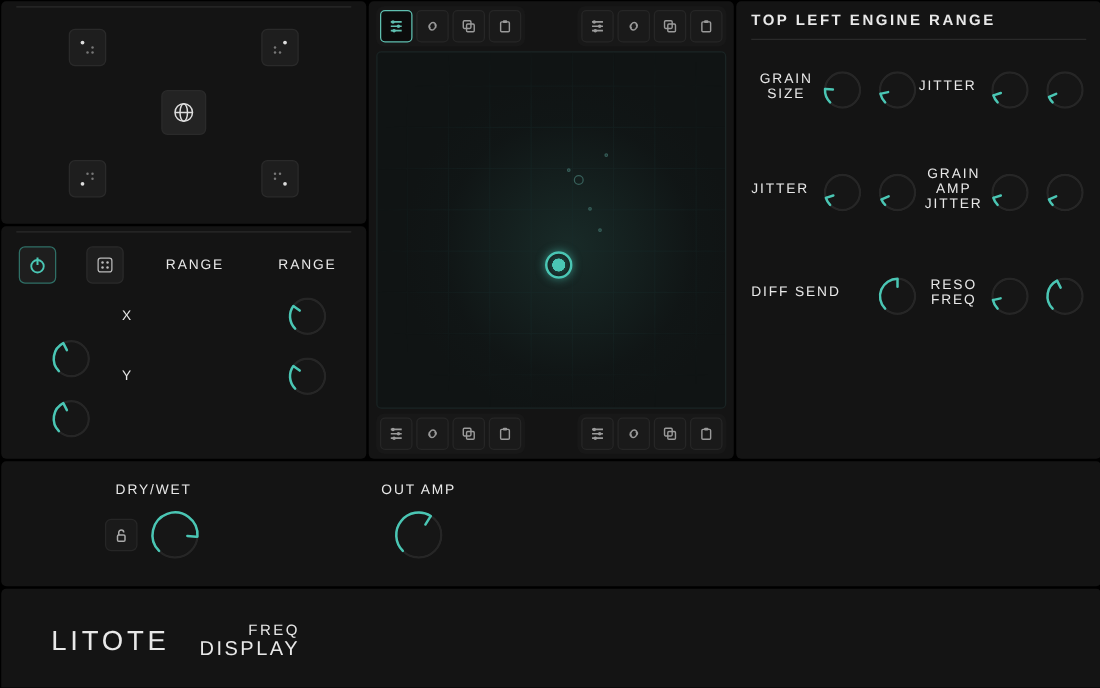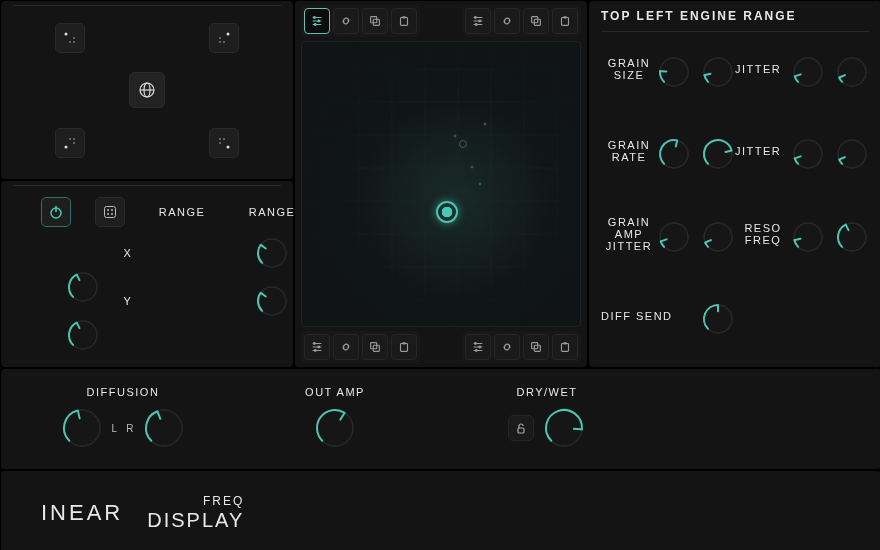--- a/index.html
+++ b/index.html
@@ -60,21 +60,21 @@
   .dotsvg { width: 14px; height: 14px; }
 
   
   #trajectory .row {
     display: grid;
     grid-template-columns: 54px 54px 90px 90px;
     align-items: center;
     justify-items: center;
     height: 48px;
   }
-  #trajectory .body { flex: 1; padding: 2px 2px 2px; margin-left: 26px; }
+  #trajectory .body { flex: 1; padding: 2px 2px 2px; }
   .label { font-size: 11px; letter-spacing: 1.5px; text-align: center; }
 
   
   .knob {
     width: 34px; height: 34px;
     position: relative;
     cursor: pointer;
   }
   .knob svg { width: 100%; height: 100%; display: block; }
   .knob-lg { width: 44px; height: 44px; }
@@ -178,21 +178,21 @@
     border-radius: 5px; display: flex; align-items: center; justify-content: center;
     cursor: pointer; color: #ccc;
   }
   .preset-name {
     min-width: 240px; height: 28px; line-height: 28px;
     background: #1e1e1e; border: 1px solid #2a2a2a; border-radius: 5px;
     text-align: center; font-size: 11px; letter-spacing: 1px;
     cursor: pointer;
   }
   .brand { text-align: right; font-size: 12px; letter-spacing: 2px; line-height: 1.1; font-weight: 300; }
-  .brand .d { font-size: 20px; font-weight: 400; }
+  .brand .d { font-size: 16px; font-weight: 400; }
 
   
   .lockbtn {
     width: 26px; height: 26px; border-radius: 5px;
     background: #1a1a1a; border: 1px solid #262626;
     display: inline-flex; align-items: center; justify-content: center;
     color: #9a9a9a; cursor: pointer;
   }
 </style>
 </head>
@@ -413,41 +413,20 @@
               <svg viewBox="0 0 34 34">
     <circle cx="17" cy="17" r="14" fill="#161616" stroke="#0a0a0a" stroke-width="2"></circle>
     <circle cx="17" cy="17" r="14" fill="none" stroke="#262626" stroke-width="2"></circle>
     <path d="M 7.100505063388336 26.899494936611667 A 14 14 0 0 1 4.151435240424265 22.560070468886927" fill="none" stroke="#4ac6b4" stroke-width="2" stroke-linecap="round"></path>
     <line x1="9.933289382233344" y1="20.05803875788781" x2="4.793863478403052" y2="22.282066945442583" stroke="#4ac6b4" stroke-width="2" stroke-linecap="round"></line>
   </svg>
             </div>
           </div>
         </div>
         <div class="param">
-          <div class="label">GRAIN RATE</div>
-          <div class="knobs">
-            <div class="knob">
-              <svg viewBox="0 0 34 34">
-    <circle cx="17" cy="17" r="14" fill="#161616" stroke="#0a0a0a" stroke-width="2"></circle>
-    <circle cx="17" cy="17" r="14" fill="none" stroke="#262626" stroke-width="2"></circle>
-    <path d="M 7.100505063388336 26.899494936611667 A 14 14 0 0 1 20.268235093982668 3.386821114432525" fill="none" stroke="#4ac6b4" stroke-width="2" stroke-linecap="round"></path>
-    <line x1="18.797529301690467" y1="9.512751612937889" x2="20.104823339283534" y2="4.067480058710899" stroke="#4ac6b4" stroke-width="2" stroke-linecap="round"></line>
-  </svg>
-            </div>
-            <div class="knob">
-              <svg viewBox="0 0 34 34">
-    <circle cx="17" cy="17" r="14" fill="#161616" stroke="#0a0a0a" stroke-width="2"></circle>
-    <circle cx="17" cy="17" r="14" fill="none" stroke="#262626" stroke-width="2"></circle>
-    <path d="M 7.100505063388336 26.899494936611667 A 14 14 0 1 1 30.560164255800835 13.518341579692025" fill="none" stroke="#4ac6b4" stroke-width="2" stroke-linecap="round"></path>
-    <line x1="24.45809034069046" y1="15.085087868830614" x2="29.88215604301079" y2="13.692424500707425" stroke="#4ac6b4" stroke-width="2" stroke-linecap="round"></line>
-  </svg>
-            </div>
-          </div>
-        </div>
-        <div class="param">
           <div class="label">JITTER</div>
           <div class="knobs">
             <div class="knob">
               <svg viewBox="0 0 34 34">
     <circle cx="17" cy="17" r="14" fill="#161616" stroke="#0a0a0a" stroke-width="2"></circle>
     <circle cx="17" cy="17" r="14" fill="none" stroke="#262626" stroke-width="2"></circle>
     <path d="M 7.100505063388336 26.899494936611667 A 14 14 0 0 1 3.685208771867851 21.326237921249266" fill="none" stroke="#4ac6b4" stroke-width="2" stroke-linecap="round"></path>
     <line x1="9.676864824527318" y1="19.379430856687097" x2="4.350948333274459" y2="21.1099260251868" stroke="#4ac6b4" stroke-width="2" stroke-linecap="round"></line>
   </svg>
             </div>
@@ -476,49 +455,49 @@
               <svg viewBox="0 0 34 34">
     <circle cx="17" cy="17" r="14" fill="#161616" stroke="#0a0a0a" stroke-width="2"></circle>
     <circle cx="17" cy="17" r="14" fill="none" stroke="#262626" stroke-width="2"></circle>
     <path d="M 7.100505063388336 26.899494936611667 A 14 14 0 0 1 4.151435240424265 22.560070468886927" fill="none" stroke="#4ac6b4" stroke-width="2" stroke-linecap="round"></path>
     <line x1="9.933289382233344" y1="20.05803875788781" x2="4.793863478403052" y2="22.282066945442583" stroke="#4ac6b4" stroke-width="2" stroke-linecap="round"></line>
   </svg>
             </div>
           </div>
         </div>
         <div class="param">
+          <div class="label">DIFF SEND</div>
+          <div class="knobs">
+            <div class="knob">
+              <svg viewBox="0 0 34 34">
+    <circle cx="17" cy="17" r="14" fill="#161616" stroke="#0a0a0a" stroke-width="2"></circle>
+    <circle cx="17" cy="17" r="14" fill="none" stroke="#262626" stroke-width="2"></circle>
+    <path d="M 7.100505063388336 26.899494936611667 A 14 14 0 0 1 16.999999999999996 3" fill="none" stroke="#4ac6b4" stroke-width="2" stroke-linecap="round"></path>
+    <line x1="17" y1="9.299999999999999" x2="16.999999999999996" y2="3.700000000000001" stroke="#4ac6b4" stroke-width="2" stroke-linecap="round"></line>
+  </svg>
+            </div>
+          </div>
+        </div>
+        <div class="param">
           <div class="label">RESO FREQ</div>
           <div class="knobs">
             <div class="knob">
               <svg viewBox="0 0 34 34">
     <circle cx="17" cy="17" r="14" fill="#161616" stroke="#0a0a0a" stroke-width="2"></circle>
     <circle cx="17" cy="17" r="14" fill="none" stroke="#262626" stroke-width="2"></circle>
     <path d="M 7.100505063388336 26.899494936611667 A 14 14 0 0 1 3.3371653328575377 20.054005379551597" fill="none" stroke="#4ac6b4" stroke-width="2" stroke-linecap="round"></path>
     <line x1="9.485440933071645" y1="18.679702958753378" x2="4.020307066214661" y2="19.901305110574018" stroke="#4ac6b4" stroke-width="2" stroke-linecap="round"></line>
   </svg>
             </div>
             <div class="knob">
               <svg viewBox="0 0 34 34">
     <circle cx="17" cy="17" r="14" fill="#161616" stroke="#0a0a0a" stroke-width="2"></circle>
     <circle cx="17" cy="17" r="14" fill="none" stroke="#262626" stroke-width="2"></circle>
     <path d="M 7.100505063388336 26.899494936611667 A 14 14 0 0 1 10.644133003646342 4.525908661362852" fill="none" stroke="#4ac6b4" stroke-width="2" stroke-linecap="round"></path>
     <line x1="13.504273152005489" y1="10.139249763749568" x2="10.961926353464026" y2="5.14961322829471" stroke="#4ac6b4" stroke-width="2" stroke-linecap="round"></line>
-  </svg>
-            </div>
-          </div>
-        </div>
-        <div class="param">
-          <div class="label">DIFF SEND</div>
-          <div class="knobs">
-            <div class="knob">
-              <svg viewBox="0 0 34 34">
-    <circle cx="17" cy="17" r="14" fill="#161616" stroke="#0a0a0a" stroke-width="2"></circle>
-    <circle cx="17" cy="17" r="14" fill="none" stroke="#262626" stroke-width="2"></circle>
-    <path d="M 7.100505063388336 26.899494936611667 A 14 14 0 0 1 16.999999999999996 3" fill="none" stroke="#4ac6b4" stroke-width="2" stroke-linecap="round"></path>
-    <line x1="17" y1="9.299999999999999" x2="16.999999999999996" y2="3.700000000000001" stroke="#4ac6b4" stroke-width="2" stroke-linecap="round"></line>
   </svg>
             </div>
           </div>
         </div>
       </div>
   </div>
 
   <div class="panel" id="trajectory" style="grid-row:2;grid-column:1">
     <div class="hr"></div>
     <div class="body">
@@ -588,80 +567,57 @@
               </div>
             </div>
           </div>
         </div>
     </div>
   </div>
 
   <div class="panel" id="bottom">
     <div class="row" id="bottom-row">
         <div class="bparam">
-          <div class="label">DIFFUSION</div>
-          <div class="knobs">
+          <div class="label">DRY/WET</div>
+          <div class="knobs">
+            <div class="lockbtn">
+              <svg width="12" height="12" viewBox="0 0 12 12">
+                <rect x="3" y="6" width="6" height="5" rx="1" fill="none" stroke="#aaa" stroke-width="1.2"></rect>
+                <path d="M4 6V4a2 2 0 0 1 4 0" fill="none" stroke="#aaa" stroke-width="1.2"></path>
+              </svg>
+            </div>
             <div class="knob knob-lg">
               <svg viewBox="0 0 44 44">
     <circle cx="22" cy="22" r="18" fill="#161616" stroke="#0a0a0a" stroke-width="2"></circle>
     <circle cx="22" cy="22" r="18" fill="none" stroke="#262626" stroke-width="2"></circle>
-    <path d="M 9.272077938642145 34.72792206135786 A 18 18 0 0 1 17.79798345059371 4.4973414328418215" fill="none" stroke="#4ac6b4" stroke-width="2" stroke-linecap="round"></path>
-    <line x1="19.68889089782654" y1="12.373537788063" x2="18.008084278064022" y2="5.372474361199732" stroke="#4ac6b4" stroke-width="2" stroke-linecap="round"></line>
-  </svg>
-            </div>
-            <span class="small-label">L</span>
-            <span class="small-label">R</span>
-            <div class="knob knob-lg">
-              <svg viewBox="0 0 44 44">
-    <circle cx="22" cy="22" r="18" fill="#161616" stroke="#0a0a0a" stroke-width="2"></circle>
-    <circle cx="22" cy="22" r="18" fill="none" stroke="#262626" stroke-width="2"></circle>
-    <path d="M 9.272077938642145 34.72792206135786 A 18 18 0 0 1 15.3737580516758 5.264023254011473" fill="none" stroke="#4ac6b4" stroke-width="2" stroke-linecap="round"></path>
-    <line x1="18.355566928421688" y1="12.795212789706309" x2="15.705070149092009" y2="6.100822091310901" stroke="#4ac6b4" stroke-width="2" stroke-linecap="round"></line>
+    <path d="M 9.272077938642145 34.72792206135786 A 18 18 0 1 1 39.94451200719631 23.412263723101198" fill="none" stroke="#4ac6b4" stroke-width="2" stroke-linecap="round"></path>
+    <line x1="31.86948160395797" y1="22.77674504770566" x2="39.04728640683649" y2="23.341650536946137" stroke="#4ac6b4" stroke-width="2" stroke-linecap="round"></line>
   </svg>
             </div>
           </div>
         </div>
         <div class="bparam">
           <div class="label">OUT AMP</div>
           <div class="knobs">
             <div class="knob knob-lg">
               <svg viewBox="0 0 44 44">
     <circle cx="22" cy="22" r="18" fill="#161616" stroke="#0a0a0a" stroke-width="2"></circle>
     <circle cx="22" cy="22" r="18" fill="none" stroke="#262626" stroke-width="2"></circle>
     <path d="M 9.272077938642145 34.72792206135786 A 18 18 0 0 1 31.64488230962194 6.80209734096373" fill="none" stroke="#4ac6b4" stroke-width="2" stroke-linecap="round"></path>
     <line x1="27.30468527029207" y1="13.641153537530052" x2="31.162638194140843" y2="7.561992473915543" stroke="#4ac6b4" stroke-width="2" stroke-linecap="round"></line>
   </svg>
             </div>
           </div>
         </div>
-        <div class="bparam">
-          <div class="label">DRY/WET</div>
-          <div class="knobs">
-            <div class="lockbtn">
-              <svg width="12" height="12" viewBox="0 0 12 12">
-                <rect x="3" y="6" width="6" height="5" rx="1" fill="none" stroke="#aaa" stroke-width="1.2"></rect>
-                <path d="M4 6V4a2 2 0 0 1 4 0" fill="none" stroke="#aaa" stroke-width="1.2"></path>
-              </svg>
-            </div>
-            <div class="knob knob-lg">
-              <svg viewBox="0 0 44 44">
-    <circle cx="22" cy="22" r="18" fill="#161616" stroke="#0a0a0a" stroke-width="2"></circle>
-    <circle cx="22" cy="22" r="18" fill="none" stroke="#262626" stroke-width="2"></circle>
-    <path d="M 9.272077938642145 34.72792206135786 A 18 18 0 1 1 39.94451200719631 23.412263723101198" fill="none" stroke="#4ac6b4" stroke-width="2" stroke-linecap="round"></path>
-    <line x1="31.86948160395797" y1="22.77674504770566" x2="39.04728640683649" y2="23.341650536946137" stroke="#4ac6b4" stroke-width="2" stroke-linecap="round"></line>
-  </svg>
-            </div>
-          </div>
-        </div>
       </div>
   </div>
 
   <div class="panel" id="footer">
     <div class="logo">
-      <span>INEAR</span>
+      <span>LITOTE</span>
     </div>
     <div class="brand">
       <div>FREQ</div>
       <div class="d">DISPLAY</div>
     </div>
   </div>
 
 </div>
 
 </body></html>

